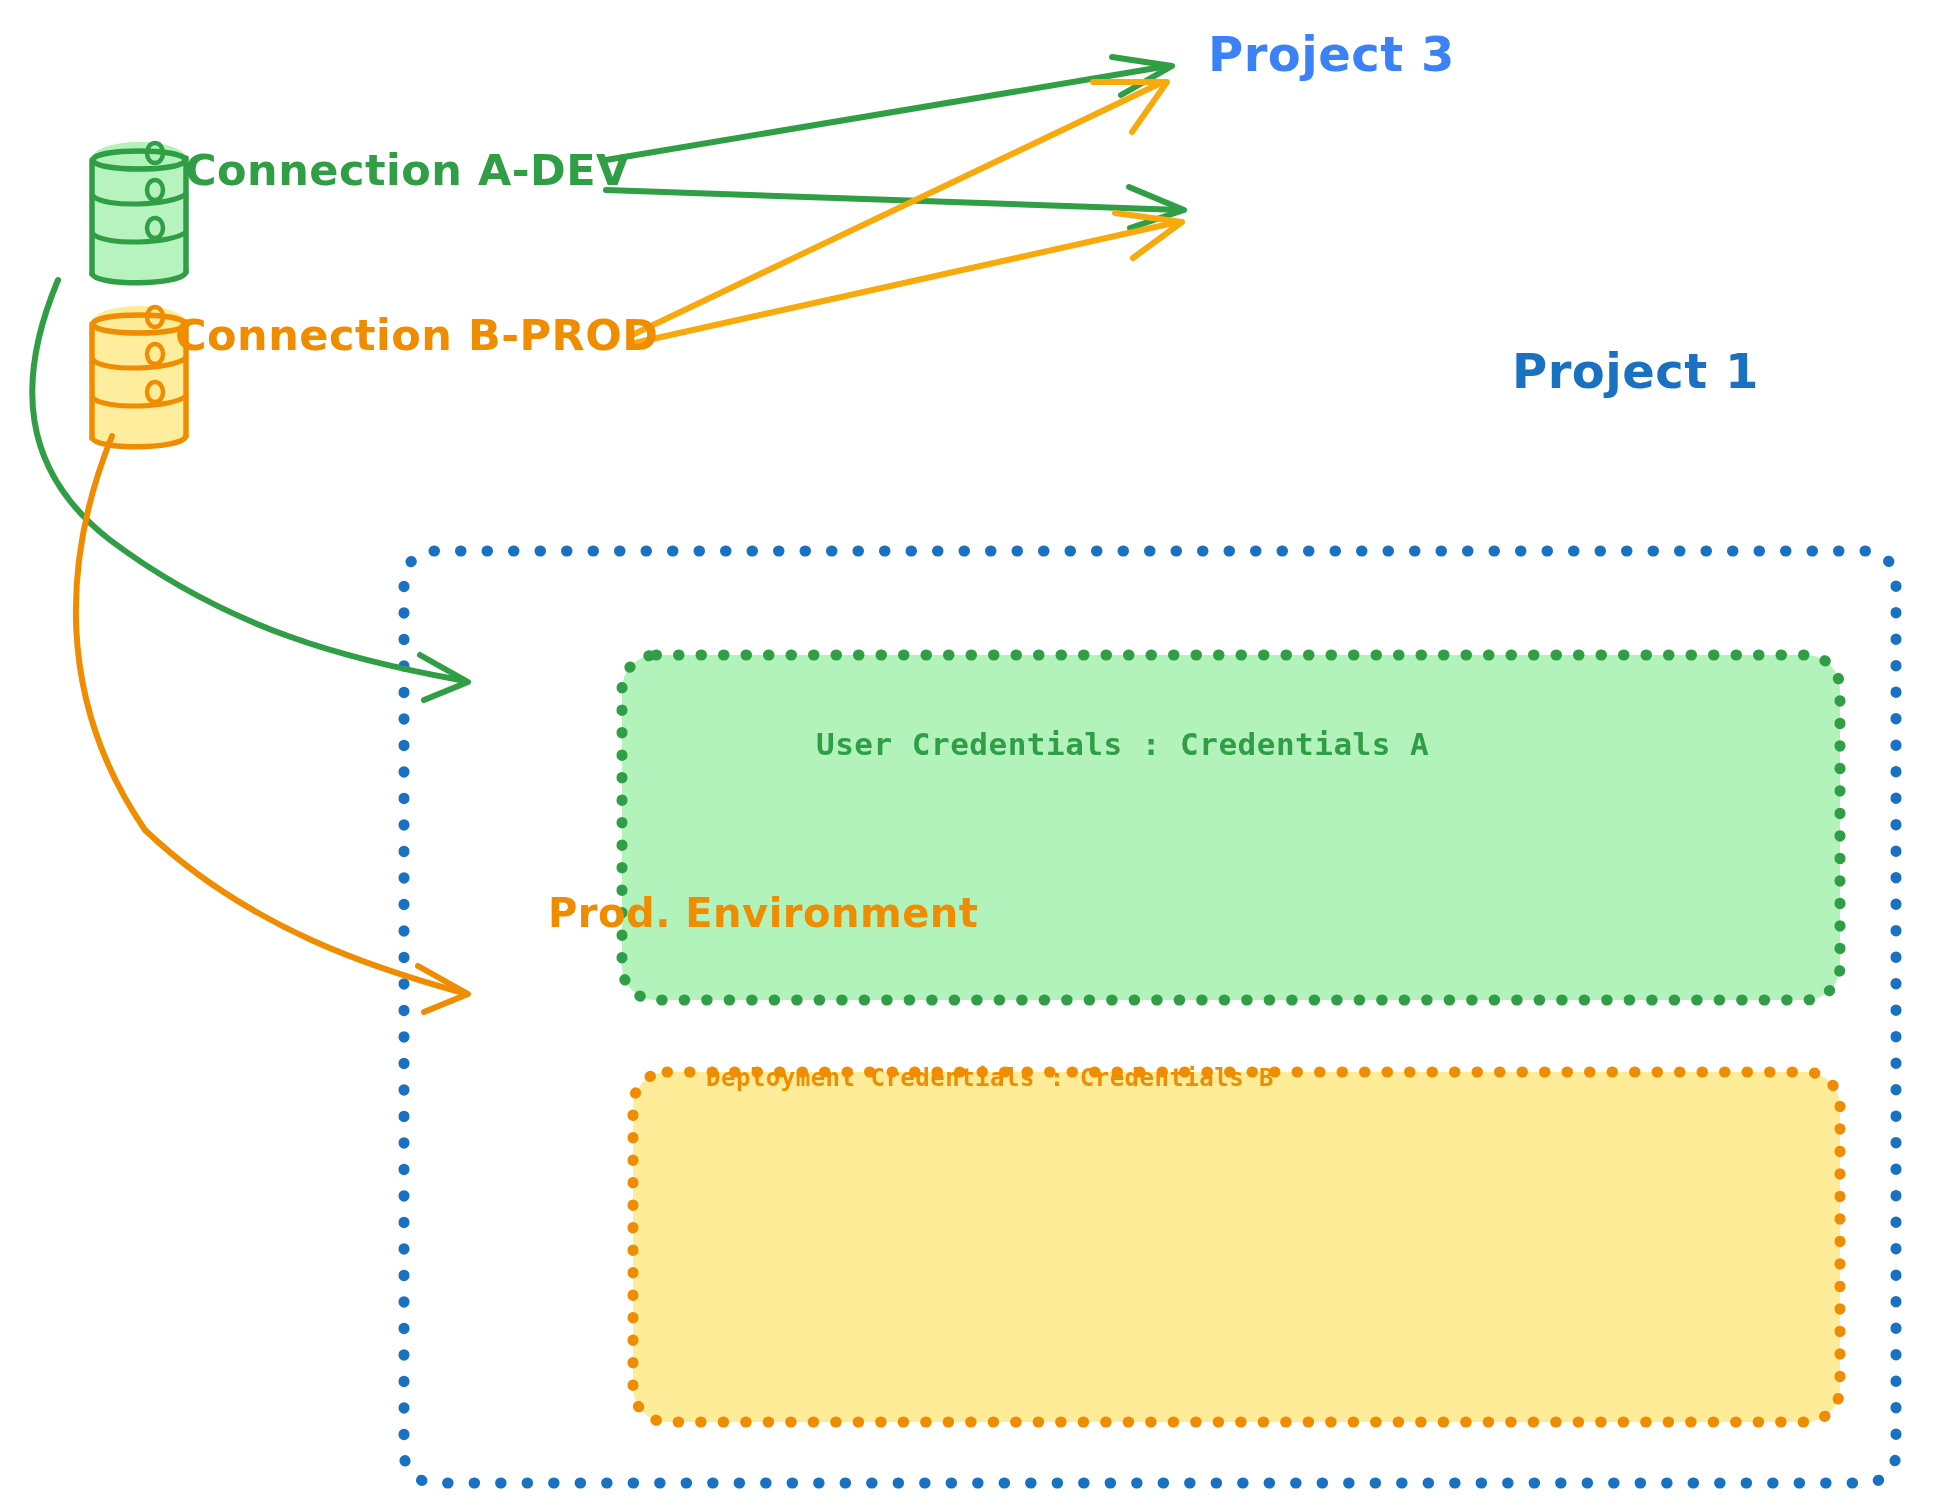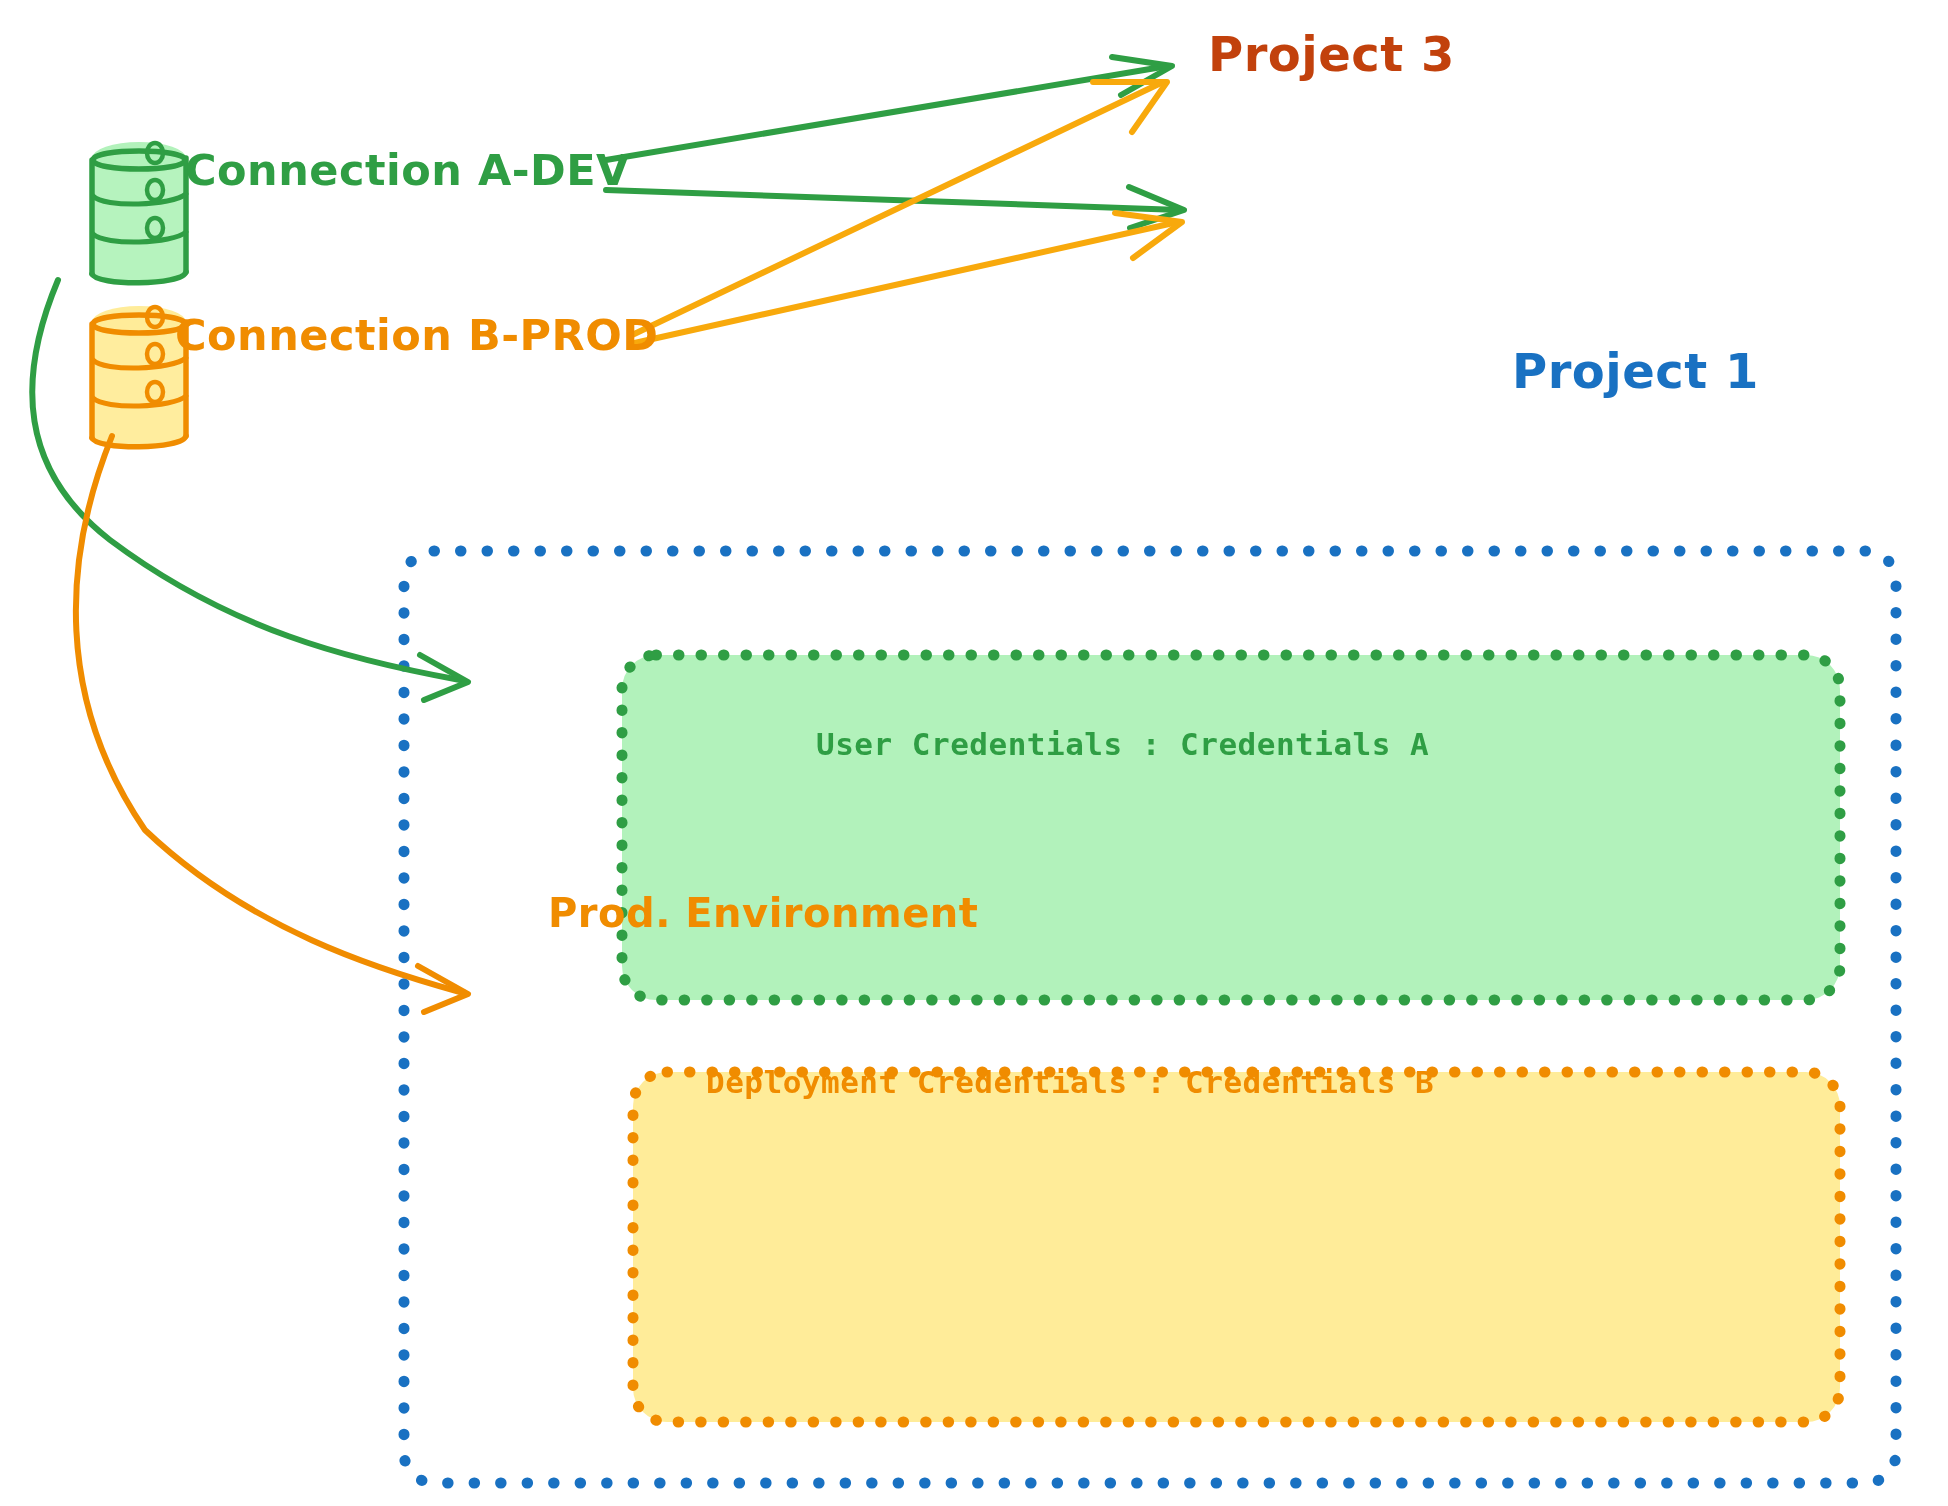--- a/index.html
+++ b/index.html
@@ -53,21 +53,21 @@
   #label-conn-b {
     left: 175px;
     top: 310px;
     font-size: 43px;
     color: #f08c00;
   }
   #label-project-3 {
     left: 1208px;
     top: 26px;
     font-size: 48px;
-    color: #c2410c;
+    color: #3b82f6;
   }
   #label-project-2 {
     left: 1208px;
     top: 172px;
     font-size: 48px;
     color: #1971c2;
   }
   #label-project-1 {
     left: 1512px;
     top: 343px;
@@ -89,21 +89,21 @@
   #label-dev-cred {
     left: 816px;
     top: 726px;
     font-size: 31px;
     color: #2f9e44;
     text-align: right;
   }
   #label-prod-cred {
     left: 706px;
     top: 1064px;
-    font-size: 31px;
+    font-size: 24px;
     color: #f08c00;
   }
 </style>
 </head>
 <body>
 
 <div id="canvas">
 
   <svg id="vector-layer" viewBox="0 0 1948 1506">
 

